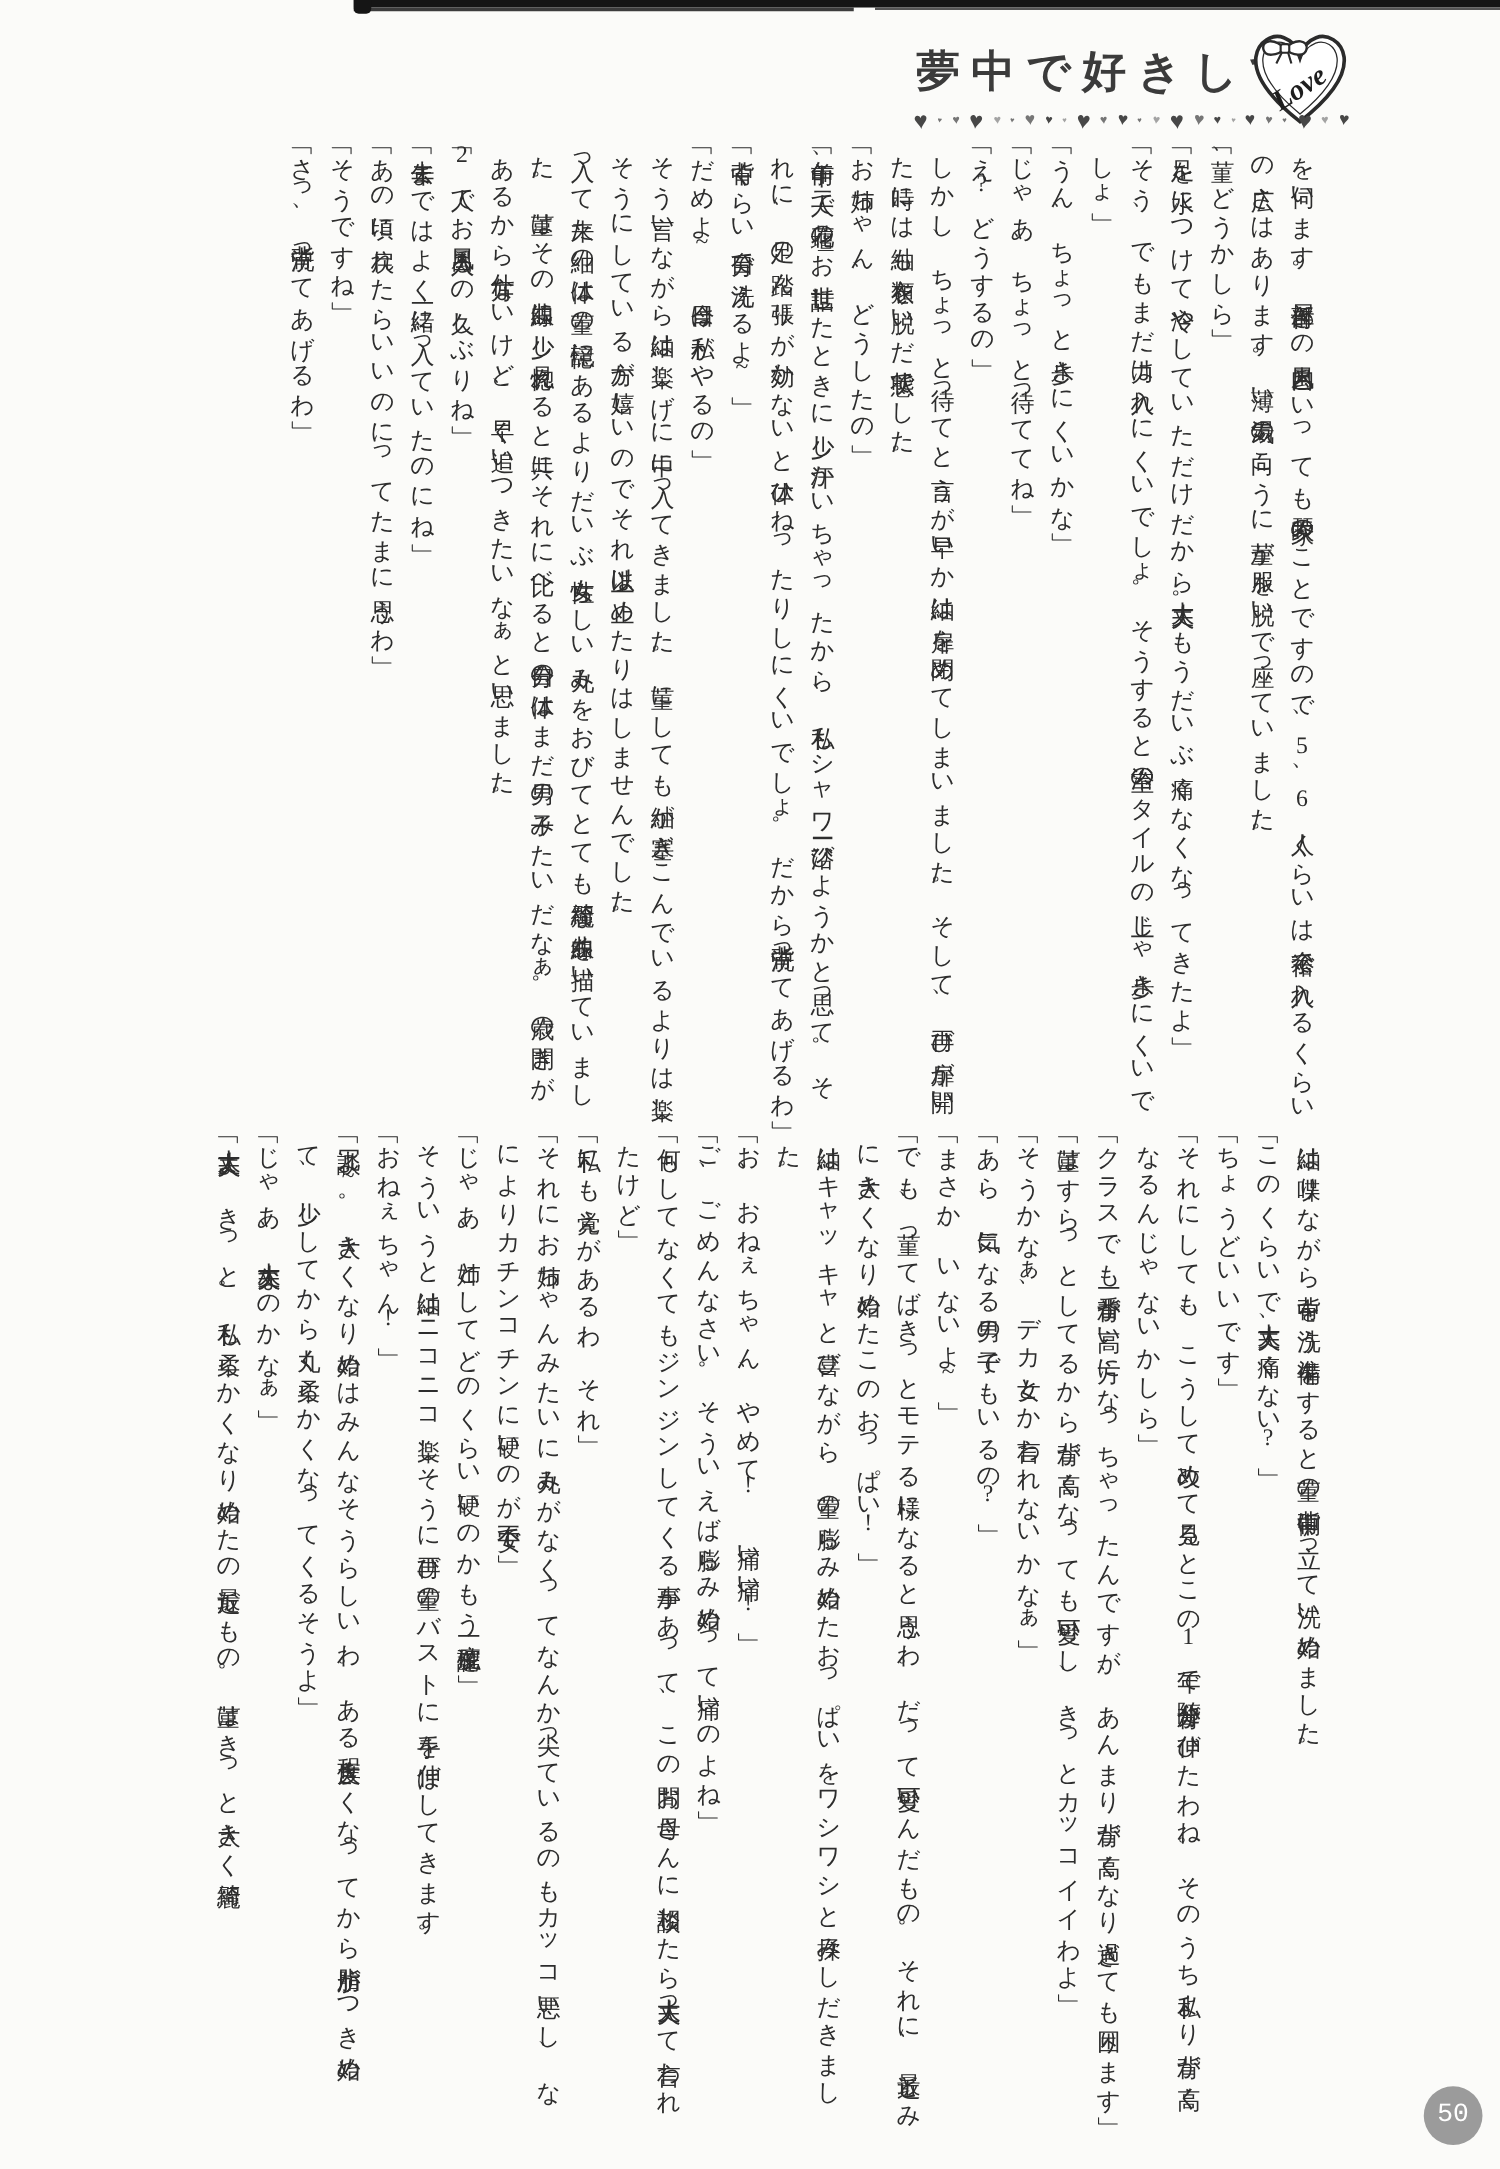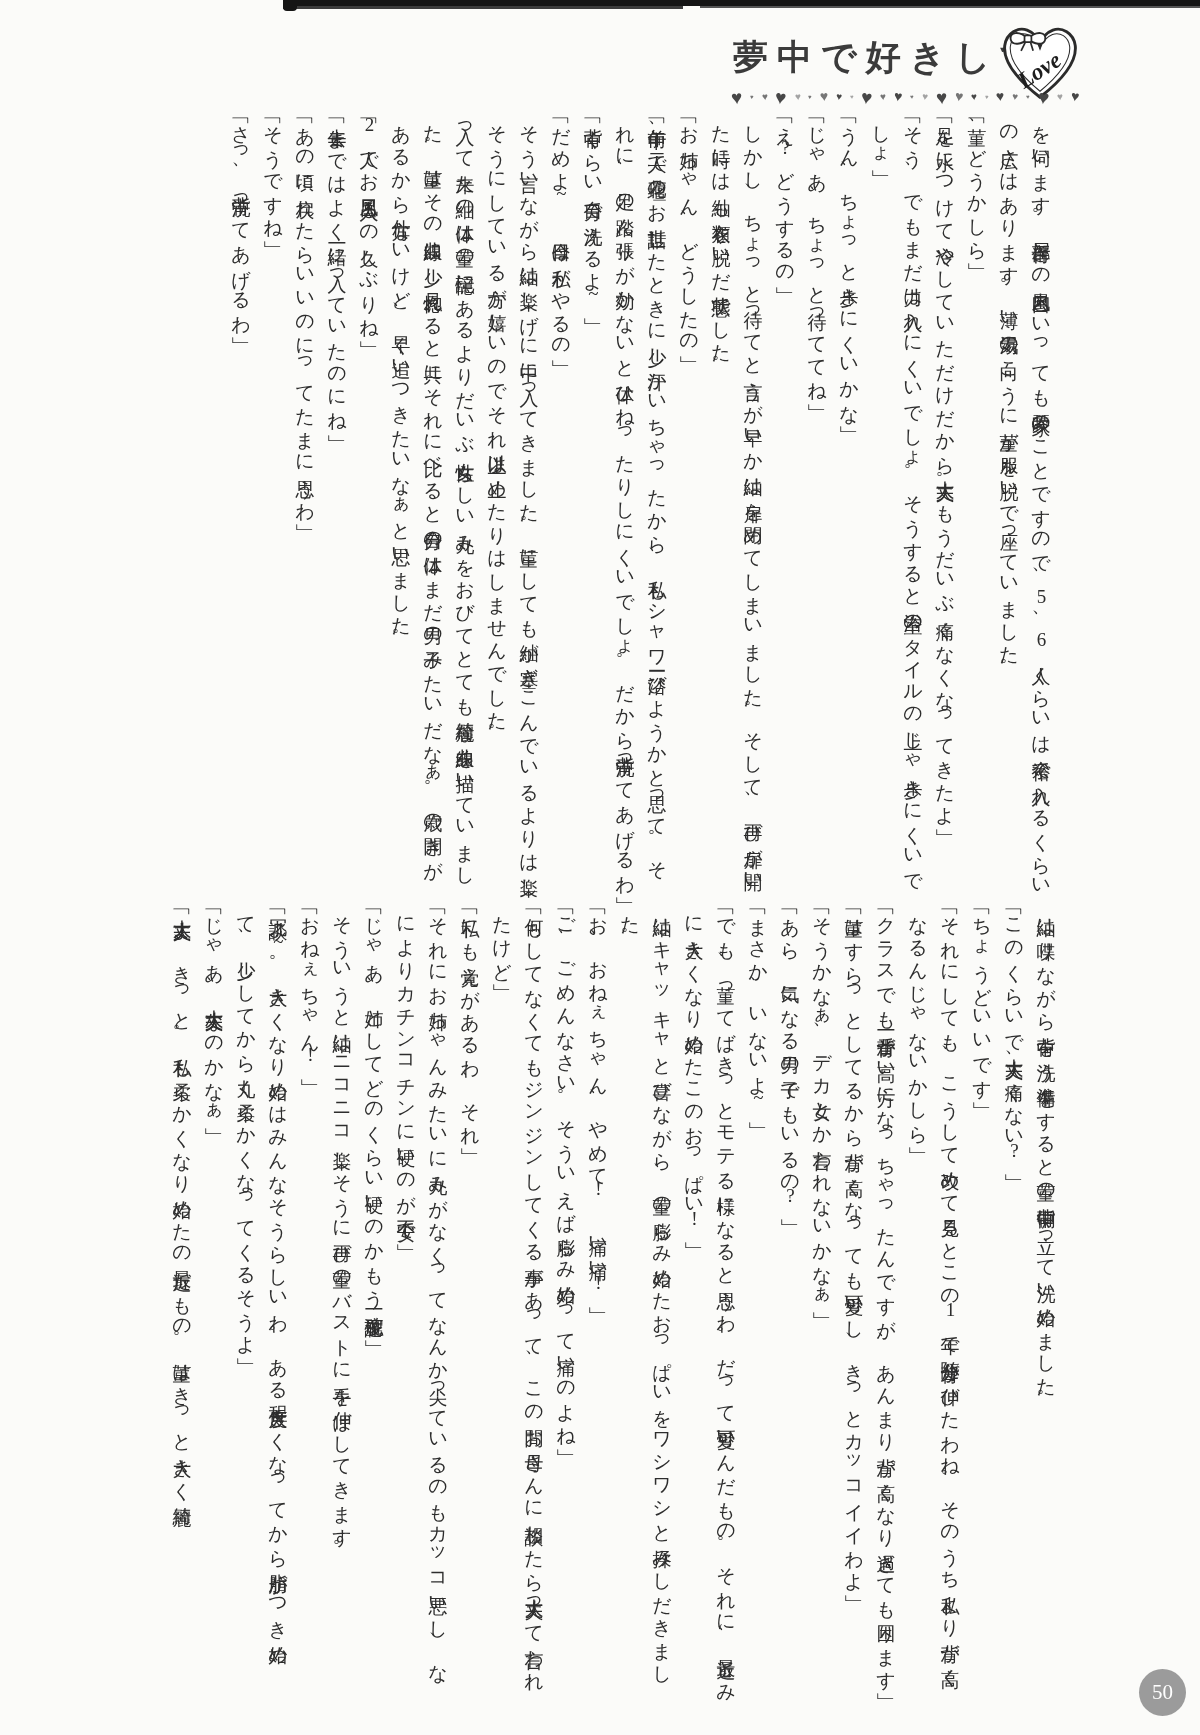--- a/index.html
+++ b/index.html
@@ -48,21 +48,21 @@
   }
   .vblock p{margin:0;padding:0;}
   #top-block{top:112px;right:143px;height:782px;}
   #bottom-block{top:903px;right:138px;height:792px;}
 
   
   #page-badge{
     position:absolute;left:1139px;top:1669px;width:47px;height:47px;
     border-radius:50%;background:#9b9b9b;
     display:flex;align-items:center;justify-content:center;
-    font-family:Liberation Serif, serif;
+    font-family:Liberation Mono, monospace;
     font-size:21px;color:#ffffff;
   }
 </style>
 </head>
 <body>
 
 <div class="scan-edge" id="edge1"></div>
 <div class="scan-edge" id="edge2"></div>
 <div class="scan-edge" id="edge3"></div>
 <div class="scan-edge" id="edge4"></div>

